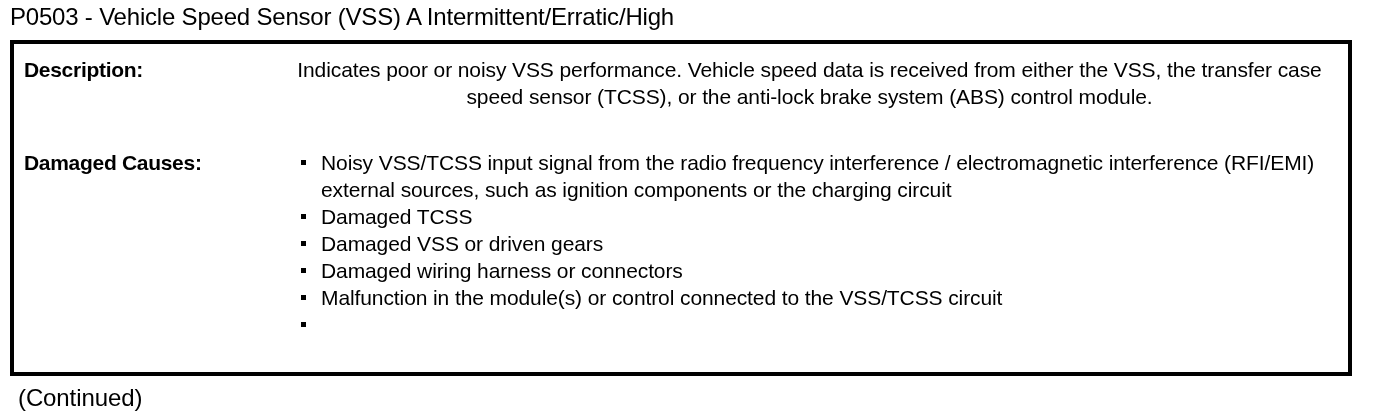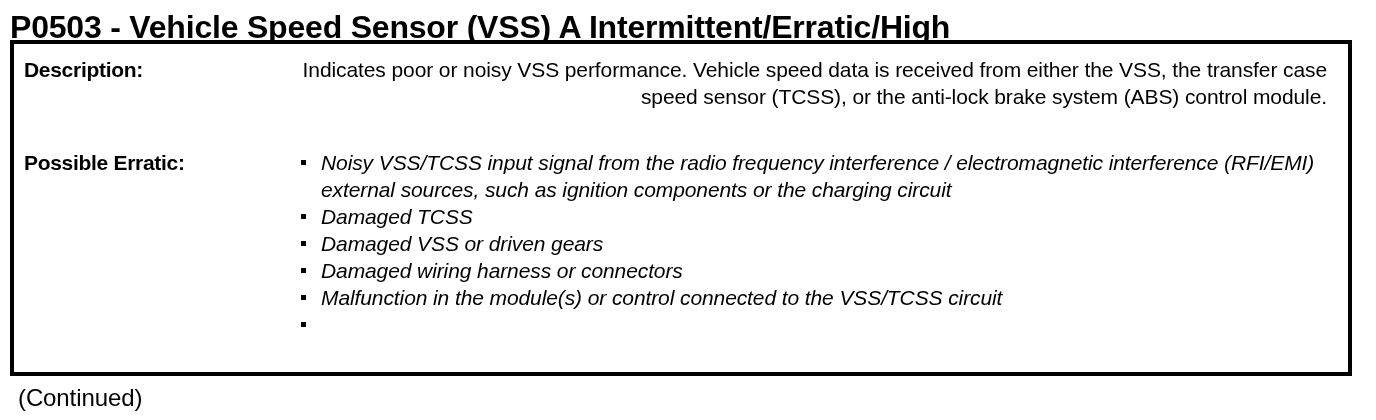--- a/index.html
+++ b/index.html
@@ -22,23 +22,23 @@
     left: 0;
     top: 0;
     width: 1376px;
     height: 420px;
   }
 
   
   .dtc-title {
     position: absolute;
     left: 10px;
-    top: 12px;
-    font-size: 32px;
-    font-weight: bold;
+    top: 2px;
+    font-size: 24px;
+    font-weight: normal;
     letter-spacing: -0.2px;
     white-space: nowrap;
     line-height: 30px;
   }
 
   
   .dtc-table {
     position: absolute;
     left: 10px;
     top: 40px;
@@ -74,28 +74,27 @@
     left: 278px;
     top: 0;
     width: 1035px;
   }
 
   .desc-para {
     font-size: 21px;
     line-height: 27px;
     letter-spacing: -0.1px;
     margin: 0;
-    text-align: right;
+    text-align: center;
   }
 
   .cause-list {
     list-style: none;
     margin: 0;
     padding: 0;
-    font-style: italic;
   }
   .cause-item {
     position: relative;
     padding-left: 29px;
     font-size: 21px;
     line-height: 27px;
     letter-spacing: -0.1px;
     margin: 0;
   }
   .bullet-dot {
@@ -128,21 +127,21 @@
   <div class="dtc-table">
 
     <div class="row row-description">
       <div class="row-label">Description:</div>
       <div class="row-content">
         <p class="desc-para">Indicates poor or noisy VSS performance. Vehicle speed data is received from either the VSS, the transfer case speed sensor (TCSS), or the anti-lock brake system (ABS) control module.</p>
       </div>
     </div>
 
     <div class="row row-causes">
-      <div class="row-label">Possible Erratic:</div>
+      <div class="row-label">Damaged Causes:</div>
       <div class="row-content">
         <ul class="cause-list">
           <li class="cause-item">
             <span class="bullet-dot"></span>
             <span>Noisy VSS/TCSS input signal from the radio frequency interference / electromagnetic interference (RFI/EMI) external sources, such as ignition components or the charging circuit</span>
           </li>
           <li class="cause-item">
             <span class="bullet-dot"></span>
             <span>Damaged TCSS</span>
           </li>

